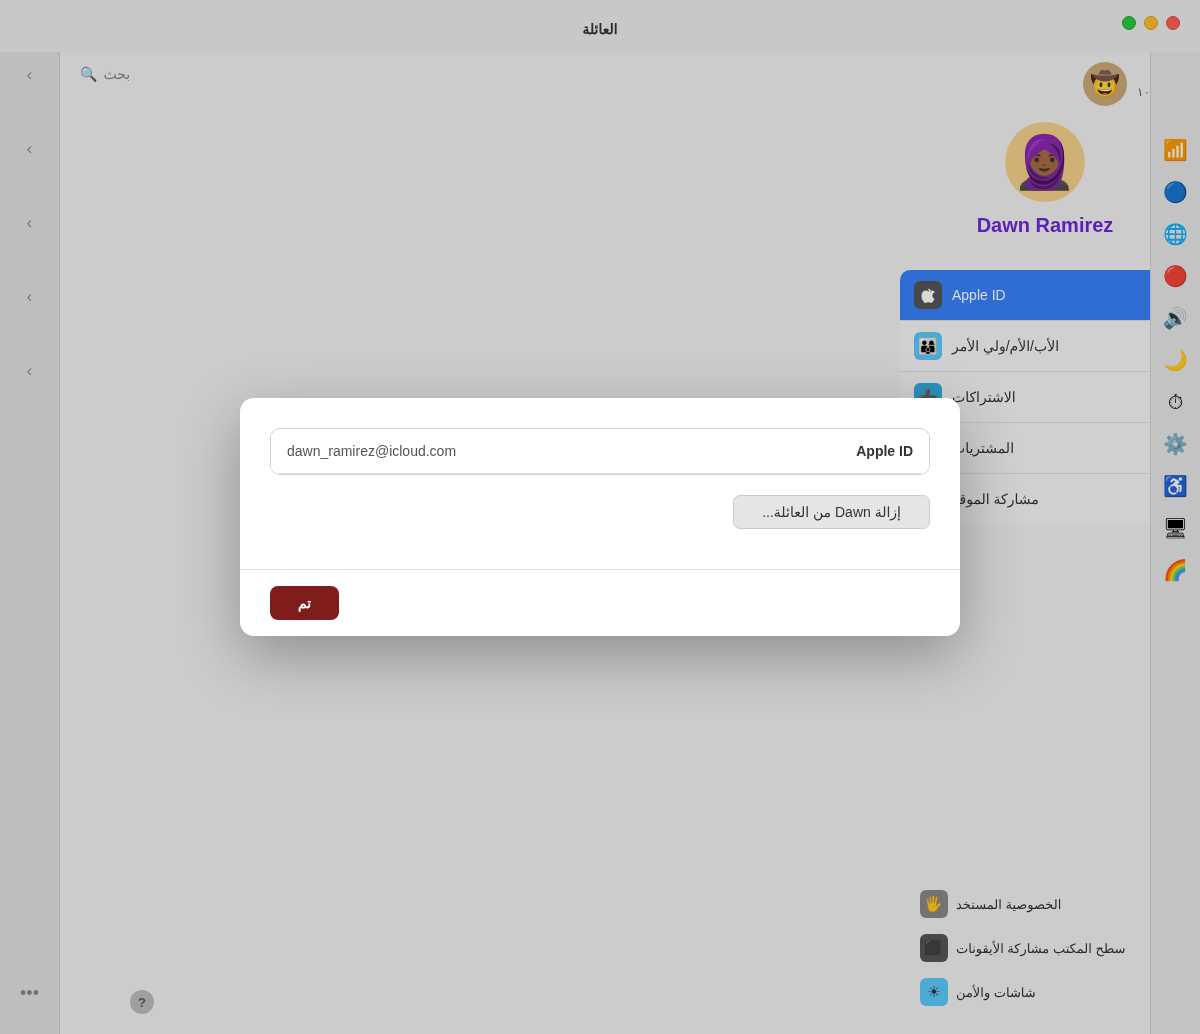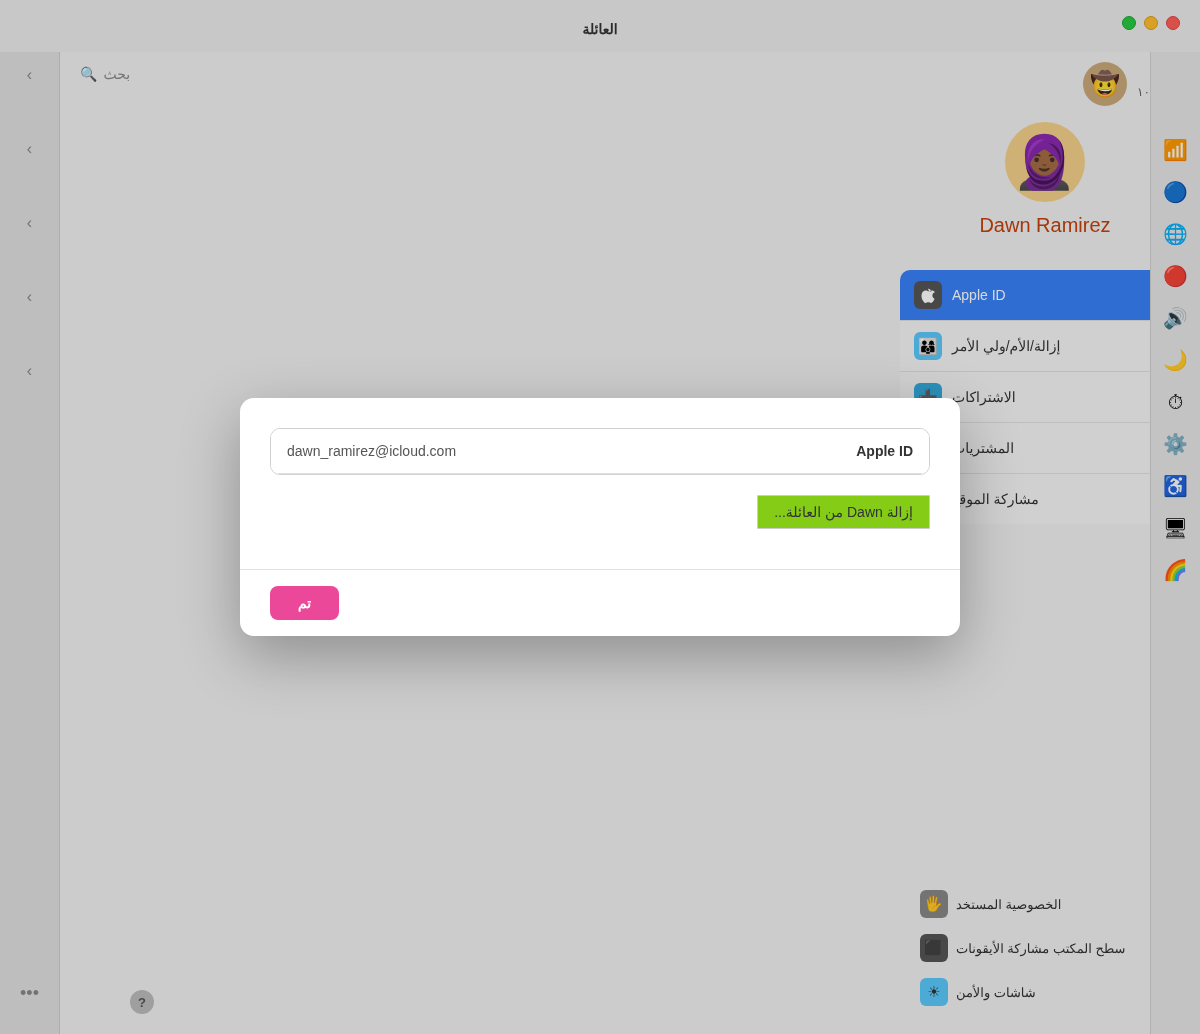--- a/index.html
+++ b/index.html
@@ -164,22 +164,22 @@
       display: flex;
       align-items: center;
       justify-content: center;
       font-size: 48px;
       overflow: hidden;
     }
 
     .user-name-display {
       text-align: center;
       font-size: 20px;
-      font-weight: 400;
-      color: #c2410c;
+      font-weight: 700;
+      color: #6d28d9;
       margin-bottom: 2px;
       direction: ltr;
       margin-top: 12px;
     }
     .user-role {
       text-align: right;
       font-size: 13px;
       color: #555;
       margin-bottom: 16px;
       direction: rtl;
@@ -364,40 +364,40 @@
       background: #fafafa;
     }
 
     
     .remove-btn-container {
       display: flex;
       justify-content: flex-start;
       margin-bottom: 20px;
     }
     .remove-btn {
-      background: #84cc16;
+      background: #e5e5e5;
       border: 1px solid #ccc;
-      border-radius: 1px;
-      padding: 8px 16px;
+      border-radius: 7px;
+      padding: 8px 28px;
       font-size: 14px;
       color: #333;
       cursor: pointer;
       direction: rtl;
     }
 
     
     .modal-footer {
       border-top: 1px solid #e0e0e0;
       padding: 16px 30px;
       display: flex;
       justify-content: flex-end;
       direction: rtl;
     }
     .done-btn {
-      background: #ec4899;
+      background: #7f1d1d;
       color: white;
       border: none;
       border-radius: 8px;
       padding: 9px 28px;
       font-size: 14px;
       font-weight: 600;
       cursor: pointer;
     }
   </style>
 </head>
@@ -457,21 +457,21 @@
         <div class="settings-menu-item active">
           <span class="menu-item-label">Apple ID</span>
           <div class="menu-item-icon icon-appleid">
             <svg width="16" height="16" viewBox="0 0 814 1000" fill="white">
               <path d="M788.1 340.9c-5.8 4.5-108.2 62.2-108.2 190.5 0 148.4 130.3 200.9 134.2 202.2-.6 3.2-20.7 71.9-68.7 141.9-42.8 61.6-87.5 123.1-155.5 123.1s-85.5-39.5-164-39.5c-76 0-103.7 40.8-165.9 40.8s-105-57.8-155.5-127.4C46 790.7 0 663 0 541.8c0-207.5 135.4-317.3 269-317.3 70.1 0 128.4 46.4 172.5 46.4 42.8 0 109.6-49 192.5-49 34.7 0 142.7 3.2 213.7 108.8zM555.7 175c-30.1-39.7-76.3-66.2-124.8-66.2-6.4 0-12.8.6-19.2 1.9 1.3 47.1 24.1 91.6 54.2 121.7 32.8 32.8 76.9 51.4 124.2 51.4 5.8 0 11.5-.6 17.3-1.3.6-7 1.3-14.1 1.3-21.1 0-41.5-15.4-84.3-53-86.4z"></path>
             </svg>
           </div>
         </div>
 
         <div class="settings-menu-item">
-          <span class="menu-item-label">إزالة/الأم/ولي الأمر</span>
+          <span class="menu-item-label">الأب/الأم/ولي الأمر</span>
           <div class="menu-item-icon icon-parent">👨‍👩‍👦</div>
         </div>
 
         <div class="settings-menu-item">
           <span class="menu-item-label">الاشتراكات</span>
           <div class="menu-item-icon icon-subscriptions">➕</div>
         </div>
 
         <div class="settings-menu-item">
           <span class="menu-item-label">المشتريات</span>

